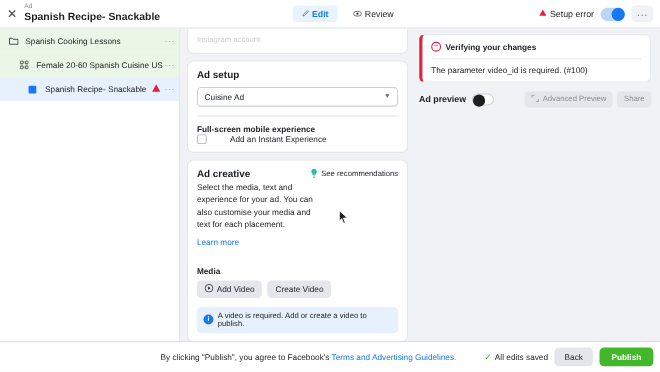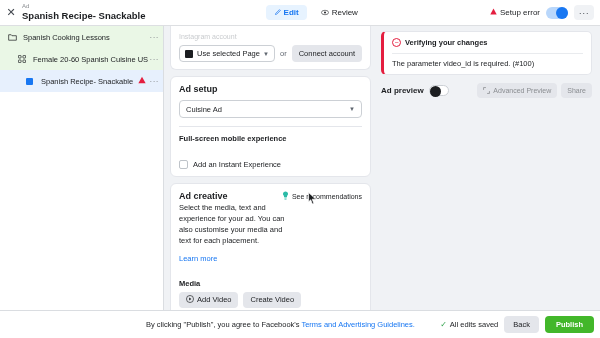--- a/index.html
+++ b/index.html
@@ -99,21 +99,21 @@
 
   .sec-title { font-size: 9px; font-weight: bold; color: #1c1e21; }
   .select-wide {
     width: 100%; height: 18px; border: 1px solid #ccd0d5; border-radius: 4px;
     background: #fff; display: flex; align-items: center; padding: 0 6px;
     font-size: 7.5px; color: #1c1e21; margin-top: 6px; cursor: pointer;
   }
   .select-wide .caret { margin-left: auto; font-size: 6px; color: #606770; }
   .divider { height: 1px; background: #e4e6eb; margin: 8px 0 7px; }
   .sub-title { font-size: 7.5px; font-weight: bold; color: #1c1e21; }
-  .check-row { display: flex; align-items: flex-start; gap: 5px; margin-top: 17px; }
+  .check-row { display: flex; align-items: flex-start; gap: 21px; margin-top: 0; }
   .checkbox { width: 9px; height: 9px; border: 1px solid #bec3c9; border-radius: 2px; background: #fff; cursor: pointer; flex: 0 0 auto; }
   .check-lbl { font-size: 7.5px; color: #1c1e21; }
 
   .creative-head { display: flex; align-items: flex-start; justify-content: space-between; }
   .recos { display: flex; align-items: center; gap: 3px; font-size: 7px; color: #1c1e21; cursor: pointer; white-space: nowrap; }
   .desc { font-size: 7.5px; color: #1c1e21; line-height: 1.45; margin-top: 2px; max-width: 110px; }
   .link { color: #1877f2; font-size: 7.5px; cursor: pointer; display: inline-block; margin-top: 1px; }
   .media-lbl { font-size: 7.5px; font-weight: bold; color: #1c1e21; margin-top: 14px; }
   .media-btns { display: flex; gap: 5px; margin-top: 4px; }
   .btn-media {
@@ -274,29 +274,20 @@
       </span>
       <span class="nav-dots" style="margin-left:0">···</span>
     </div>
 
   </div>
 
   <div class="center">
 
     <div class="card first">
       <div class="cut-label">Instagram account</div>
-      <div class="row-inline">
-        <div class="select">
-          <span class="sel-ic"></span>
-          <span class="sel-txt">Use selected Page</span>
-          <span class="caret">▼</span>
-        </div>
-        <span class="or-txt">or</span>
-        <button class="btn-grey">Connect account</button>
-      </div>
     </div>
 
     <div class="card">
       <div class="sec-title">Ad setup</div>
       <div class="select-wide">
         <span>Cuisine Ad</span>
         <span class="caret">▼</span>
       </div>
       <div class="divider"></div>
       <div class="sub-title">Full-screen mobile experience</div>

